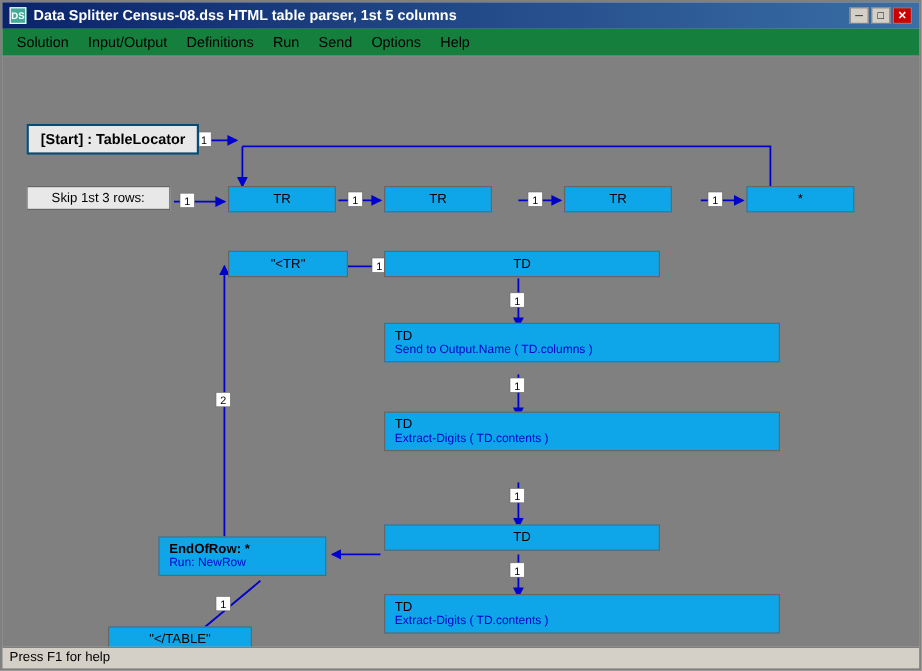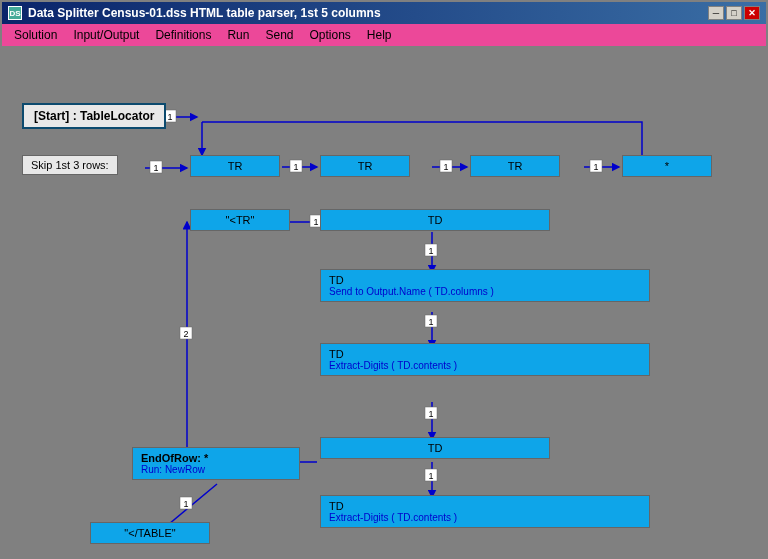--- a/index.html
+++ b/index.html
@@ -57,21 +57,21 @@
       border: 1px solid #808080;
       font-size: 9px;
       display: flex;
       align-items: center;
       justify-content: center;
       cursor: pointer;
       color: #000;
     }
     .title-btn.close { background: #cc0000; color: white; font-weight: bold; }
     .menu-bar {
-      background: #ec4899;
+      background: #15803d;
       padding: 2px 4px;
       display: flex;
       gap: 0;
       border-bottom: 1px solid #808080;
       flex-shrink: 0;
     }
     .menu-item {
       padding: 2px 8px;
       cursor: pointer;
       font-size: 12px;
@@ -126,21 +126,21 @@
     }
   </style>
 </head>
 <body>
 
 <div class="window">
 
   <div class="title-bar">
     <div class="title-bar-left">
       <div class="title-bar-icon">DS</div>
-      <span>Data Splitter  Census-01.dss  HTML table parser, 1st 5 columns</span>
+      <span>Data Splitter  Census-08.dss  HTML table parser, 1st 5 columns</span>
     </div>
     <div class="title-bar-controls">
       <div class="title-btn">─</div>
       <div class="title-btn">□</div>
       <div class="title-btn close">✕</div>
     </div>
   </div>
 
   <div class="menu-bar">
     <div class="menu-item">Solution</div>
@@ -227,21 +227,21 @@
         <text x="184" y="290" text-anchor="middle" font-size="9" fill="black">2</text>
 
         <rect x="178" y="450" width="12" height="12" fill="white" stroke="#666" stroke-width="0.5"></rect>
         <text x="184" y="460" text-anchor="middle" font-size="9" fill="black">1</text>
       </svg>
 
       <div class="node-start" style="left:20px;top:56px;padding:4px 10px;font-size:12px;">
         <span>[Start] : TableLocator</span>
       </div>
 
-      <div class="node" style="left:20px;top:108px;padding:3px 8px;background:#e8e8e8;border:1px solid #666;">
+      <div class="node" style="left:20px;top:108px;padding:3px 20px;background:#e8e8e8;border:1px solid #666;">
         <span>Skip 1st 3 rows:</span>
       </div>
 
       <div class="node" style="left:188px;top:108px;width:90px;text-align:center;">
         <span>TR</span>
       </div>
 
       <div class="node" style="left:318px;top:108px;width:90px;text-align:center;">
         <span>TR</span>
       </div>
@@ -274,25 +274,28 @@
 
       <div class="node" style="left:318px;top:390px;width:230px;text-align:center;">
         <span>TD</span>
       </div>
 
       <div class="node" style="left:318px;top:448px;width:330px;">
         <div>TD</div>
         <div class="node-label">Extract-Digits ( TD.contents )</div>
       </div>
 
-      <div class="node" style="left:130px;top:400px;width:168px;">
+      <div class="node" style="left:130px;top:400px;width:140px;">
         <div style="font-weight:bold;font-size:11px;">EndOfRow: *</div>
         <div class="node-label">Run: NewRow</div>
       </div>
 
       <div class="node" style="left:88px;top:475px;width:120px;text-align:center;">
         <span>"&lt;/TABLE"</span>
       </div>
 
     </div>
 
+    <div class="status-bar" style="position:absolute;bottom:0;left:0;right:0;">
+      <span>Press F1 for help</span>
+    </div>
   </div>
 </div>
 
 </body></html>

